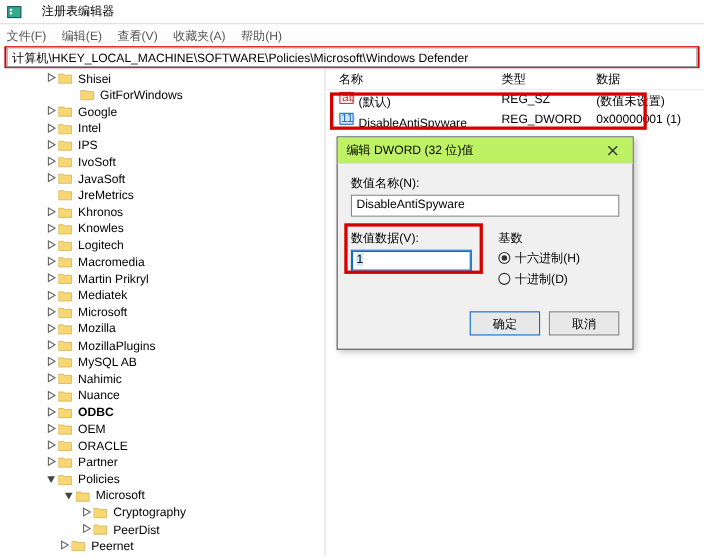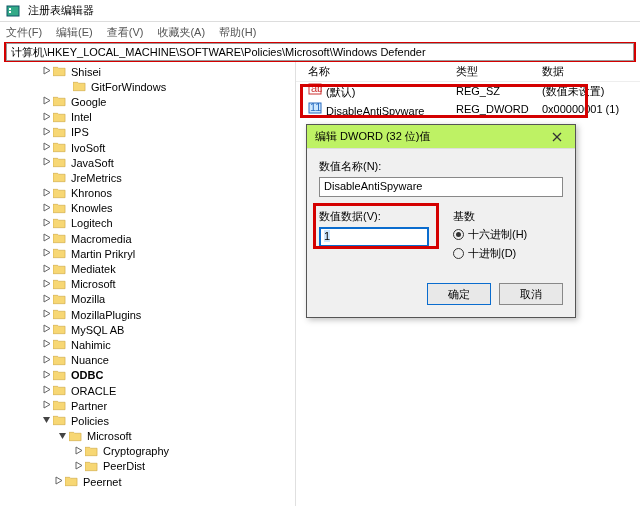--- a/index.html
+++ b/index.html
@@ -1,17 +1,17 @@
 <!DOCTYPE html>
 <html><head>
 <meta charset="utf-8">
 <style>
 * { margin: 0; padding: 0; box-sizing: border-box; font-family: "Microsoft YaHei", "Segoe UI", sans-serif; font-size: 11px; }
 body { width: 640px; height: 508px; background: #fff; overflow: hidden; position: relative; color: #000; }
-.titlebar { height: 22px; background: #fff; border-bottom: 1px solid #ddd; display: flex; align-items: center; padding-left: 6px; gap: 8px; }
+.titlebar { height: 22px; background: #fff; border-bottom: 1px solid #ddd; display: flex; align-items: center; padding-left: 6px; gap: 18px; }
 .titlebar .app-icon { width: 14px; height: 14px; display: inline-flex; align-items: center; justify-content: center; }
 .menubar { height: 20px; display: flex; align-items: center; padding: 0 6px; gap: 14px; color: #555; position: relative; }
 .menubar span { cursor: default; }
 .addressbar-wrap { border: 2px solid #d40000; margin: 0 4px; display: flex; align-items: center; height: 20px; }
 .addressbar { flex: 1; border: 1px solid #999; padding: 1px 4px; height: 18px; background: #fff; display: flex; align-items: center; }
 .main { display: flex; height: calc(508px - 22px - 20px - 22px); }
 .left-pane { width: 296px; border-right: 1px solid #e0e0e0; overflow: hidden; position: relative; }
 .tree { padding-top: 2px; }
 .tree-row { display: flex; align-items: center; height: 15.2px; white-space: nowrap; }
 .tree-row .toggle { width: 12px; text-align: center; color: #555; font-size: 9px; }
@@ -303,20 +303,31 @@
         </div>
         <div class="tree-row" style="padding-left: 40px;">
           <span class="toggle"><svg width="9" height="9">
               <path d="M2 1 L8 4.5 L2 8 Z" fill="none" stroke="#666" stroke-width="1"></path>
             </svg></span>
           <span class="folder-icon">
             <svg class="folder-svg" viewBox="0 0 14 11">
               <path d="M0 1 L5 1 L6 2 L13 2 L13 10 L0 10 Z" fill="#f7d774" stroke="#c9a13a" stroke-width="0.6"></path>
             </svg>
           </span>
+          <span class="label-span">OEM</span>
+        </div>
+        <div class="tree-row" style="padding-left: 40px;">
+          <span class="toggle"><svg width="9" height="9">
+              <path d="M2 1 L8 4.5 L2 8 Z" fill="none" stroke="#666" stroke-width="1"></path>
+            </svg></span>
+          <span class="folder-icon">
+            <svg class="folder-svg" viewBox="0 0 14 11">
+              <path d="M0 1 L5 1 L6 2 L13 2 L13 10 L0 10 Z" fill="#f7d774" stroke="#c9a13a" stroke-width="0.6"></path>
+            </svg>
+          </span>
           <span class="label-span">ORACLE</span>
         </div>
         <div class="tree-row" style="padding-left: 40px;">
           <span class="toggle"><svg width="9" height="9">
               <path d="M2 1 L8 4.5 L2 8 Z" fill="none" stroke="#666" stroke-width="1"></path>
             </svg></span>
           <span class="folder-icon">
             <svg class="folder-svg" viewBox="0 0 14 11">
               <path d="M0 1 L5 1 L6 2 L13 2 L13 10 L0 10 Z" fill="#f7d774" stroke="#c9a13a" stroke-width="0.6"></path>
             </svg>

